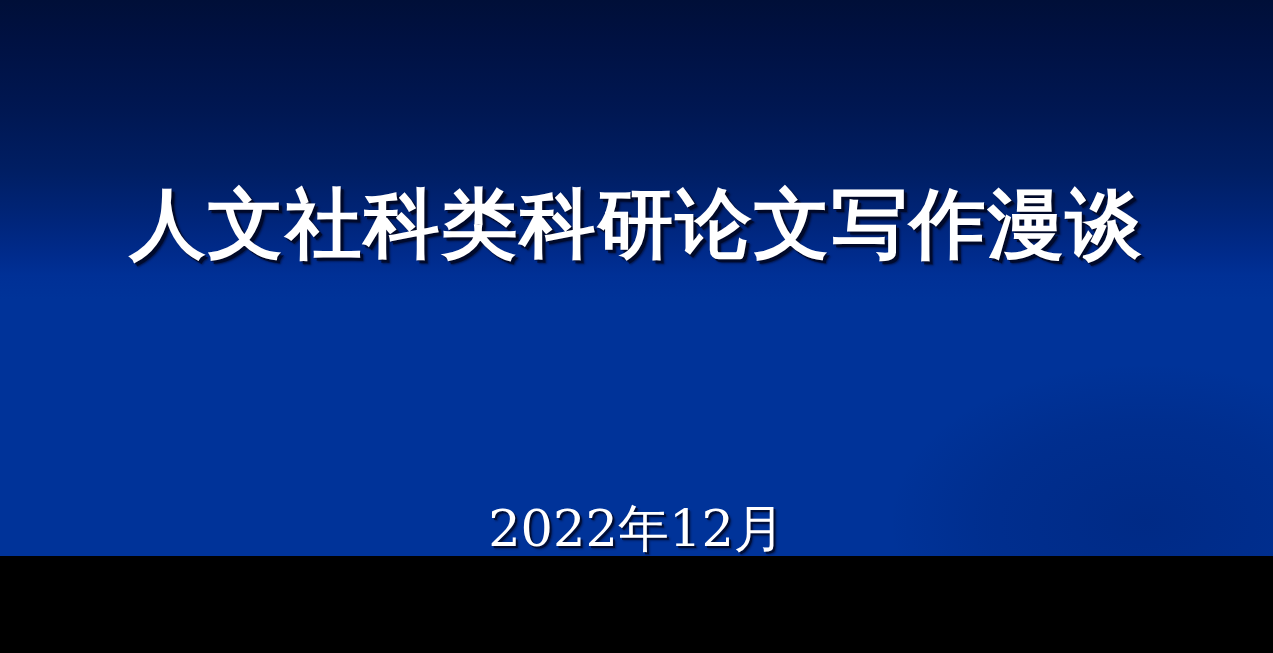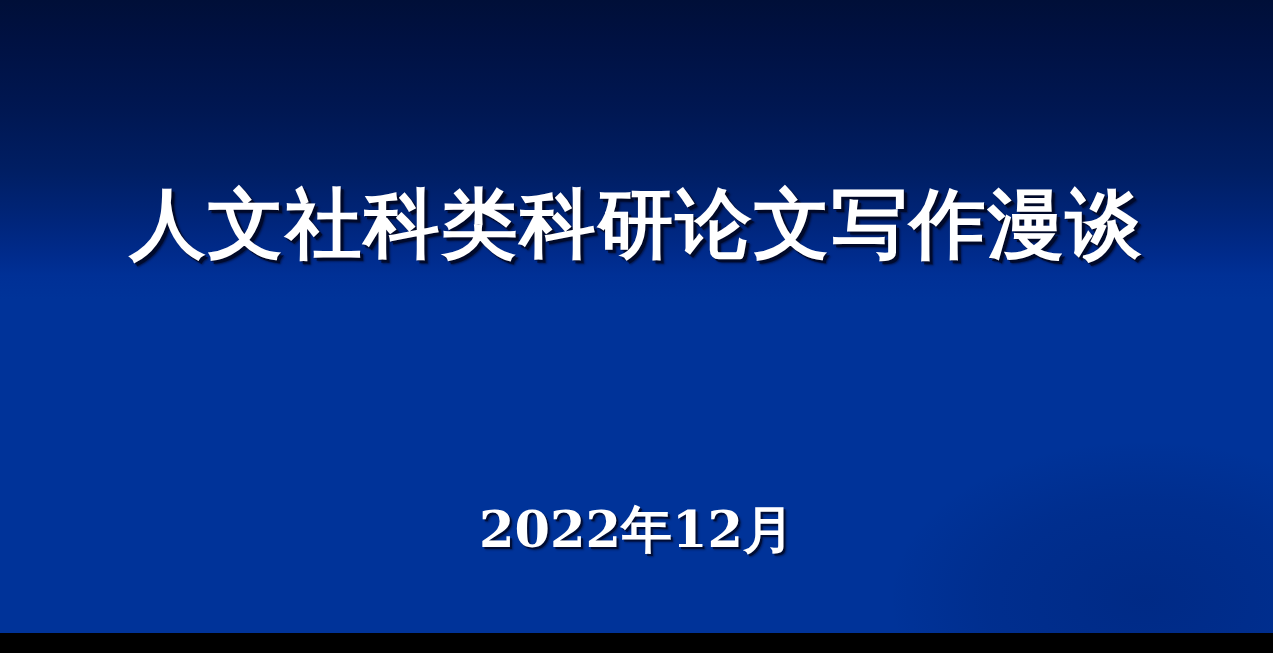--- a/index.html
+++ b/index.html
@@ -4,21 +4,21 @@
 <style>
   html, body {
     margin: 0;
     padding: 0;
     background: #000;
   }
 
   #slide {
     position: relative;
     width: 1273px;
-    height: 633px;
+    height: 556px;
     overflow: hidden;
     
     background:
       linear-gradient(
         to bottom,
         #000f38 0px,
         #001142 40px,
         #001752 110px,
         #001e63 170px,
         #00257a 220px,
@@ -86,21 +86,21 @@
   }
 
   .date-line {
     position: absolute;
     top: 497px;
     left: 0;
     width: 100%;
     text-align: center;
     color: #ffffff;
     font-family: "DejaVu Serif", "Liberation Serif", serif;
-    font-weight: 700;
+    font-weight: 400;
     font-size: 51px;
     line-height: 64px;
     letter-spacing: 0px;
     white-space: nowrap;
     text-shadow:
        2px 2px 0 rgba(0, 8, 38, 0.75),
        3px 3px 2px rgba(0, 6, 30, 0.45);
     z-index: 3;
   }
 </style>

